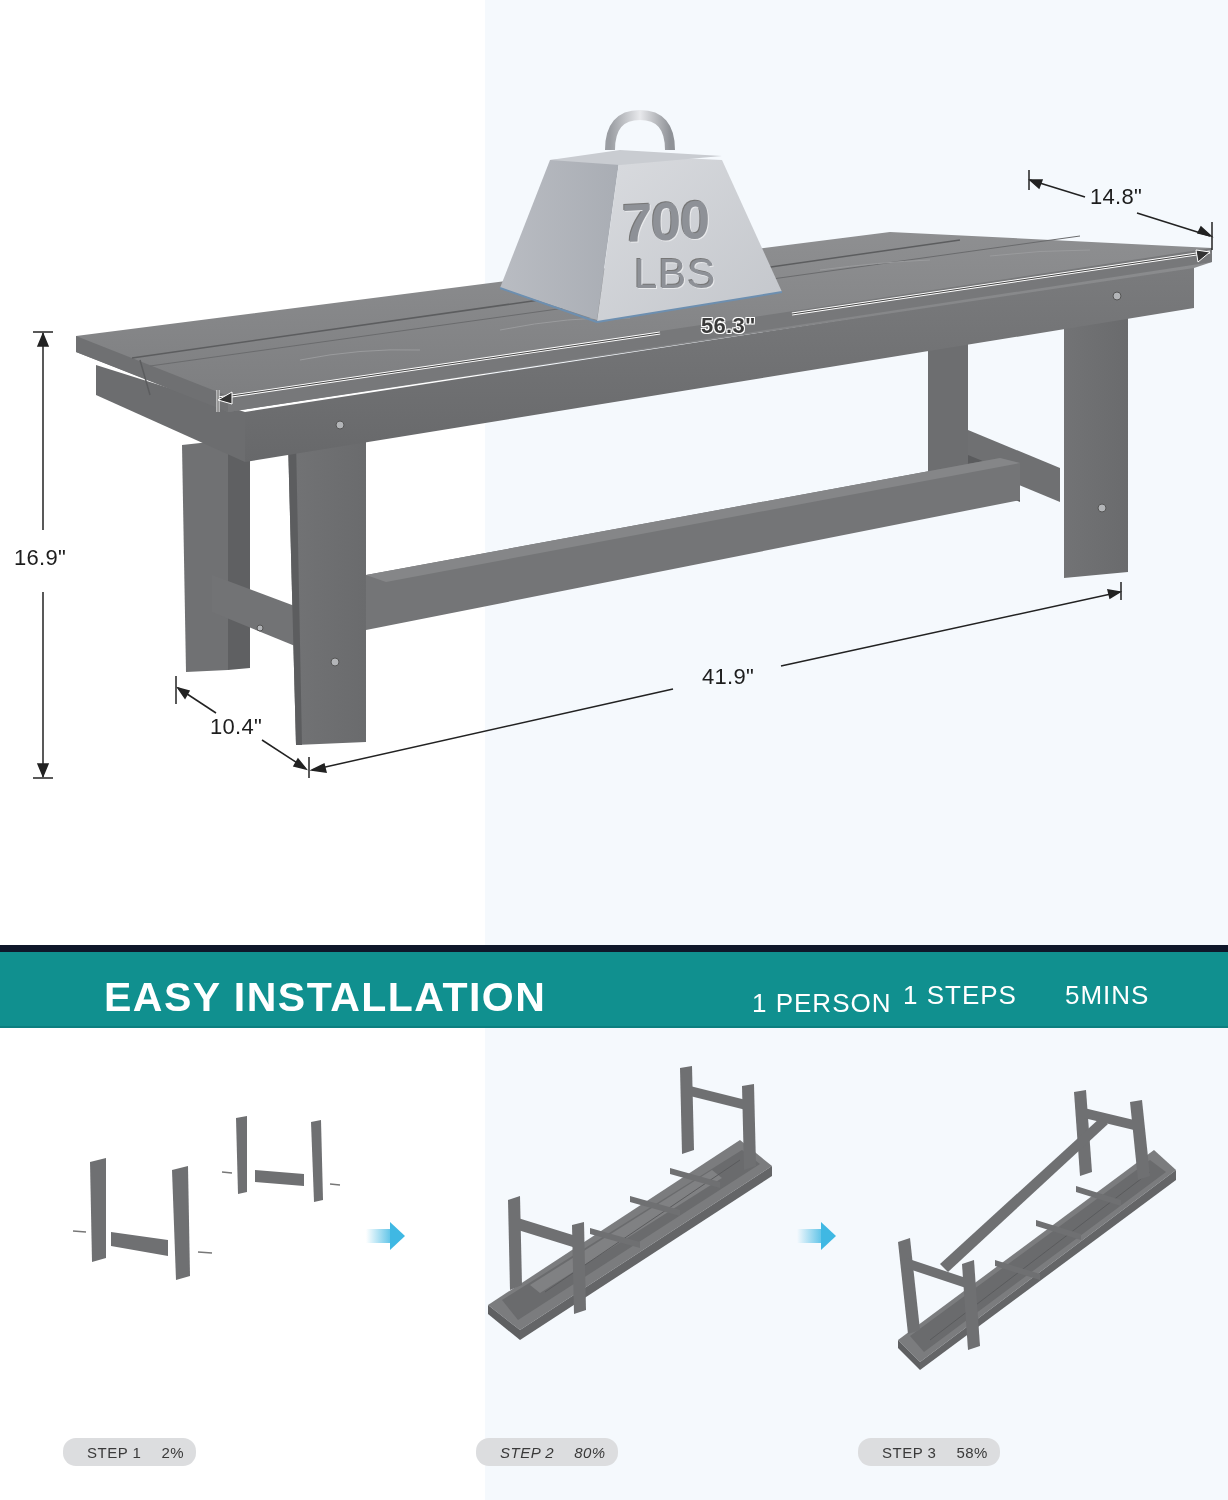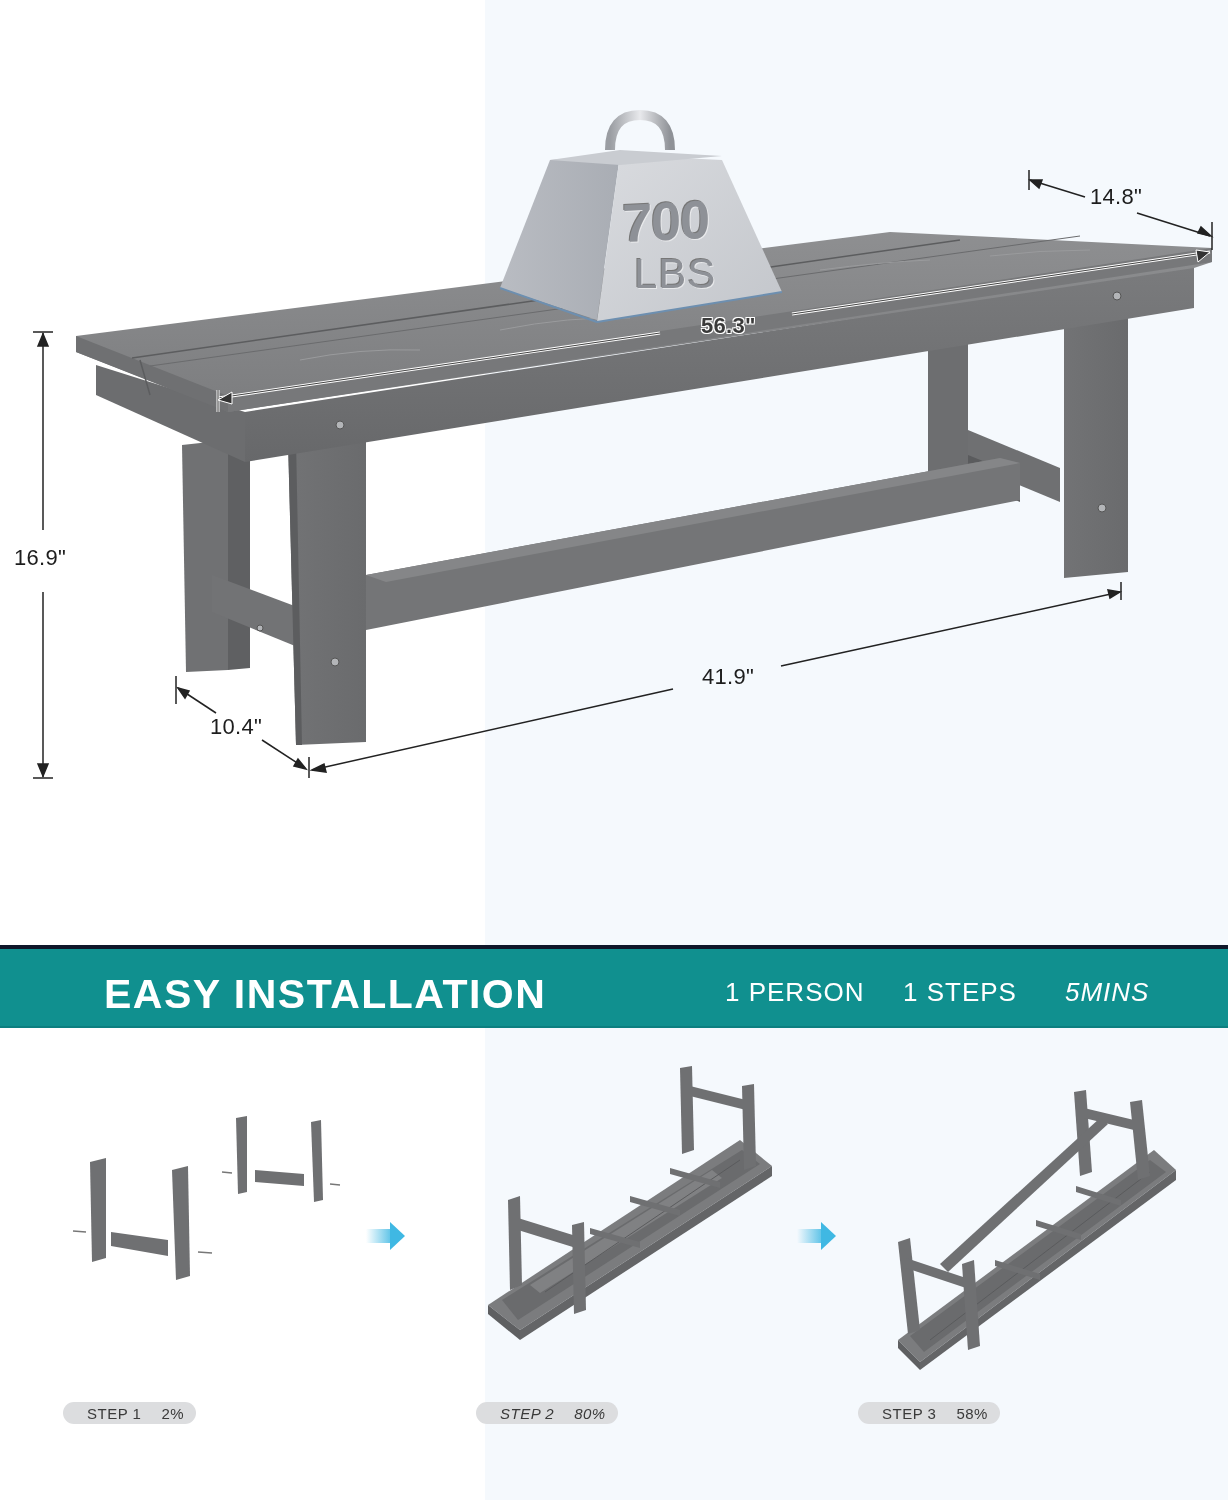--- a/index.html
+++ b/index.html
@@ -4,25 +4,25 @@
 <style>
   * { margin:0; padding:0; box-sizing:border-box; }
   html, body { width:1228px; height:1500px; overflow:hidden; }
   body { position:relative; background:#ffffff; font-family:"Liberation Sans", sans-serif; color:#1a1a1a; }
   .bg-left { position:absolute; left:0; top:0; width:485px; height:1500px; background:#ffffff; }
   .bg-right { position:absolute; left:485px; top:0; width:743px; height:1500px; background:#f5f9fd; }
   .hero { position:absolute; left:0; top:0; width:1228px; height:945px; }
   .hero svg { position:absolute; left:0; top:0; }
   .dim-label { position:absolute; font-size:22px; color:#1d1d1d; letter-spacing:0.3px; font-family:"Liberation Sans", sans-serif; }
   .dim-label.outlined { color:#3a3a3a; font-weight:bold; text-shadow:-1px -1px 0 #fff, 1px -1px 0 #fff, -1px 1px 0 #fff, 1px 1px 0 #fff; }
-  .banner { position:absolute; left:0; top:945px; width:1228px; height:83px; background:#10908f; border-top:4px solid #0f172a; border-bottom:2px solid #0c7f80; }
+  .banner { position:absolute; left:0; top:945px; width:1228px; height:83px; background:#10908f; border-top:7px solid #0f172a; border-bottom:2px solid #0c7f80; }
   .banner-title { position:absolute; left:104px; top:22px; font-size:41px; font-weight:bold; color:#ffffff; letter-spacing:1.5px; font-family:"Liberation Sans", sans-serif; }
   .banner-stat { position:absolute; top:28px; font-size:26px; color:#ffffff; letter-spacing:1px; font-family:"Liberation Sans", sans-serif; }
   .steps { position:absolute; left:0; top:1030px; width:1228px; height:470px; }
-  .step-pill { position:absolute; height:22px; border-radius:13px; background:#dcdddf; color:#3a3a3a; font-size:15px; display:flex; align-items:center; padding:0 12px 0 24px; gap:0; letter-spacing:0.5px; font-family:"Liberation Sans", sans-serif; }
+  .step-pill { position:absolute; height:28px; border-radius:13px; background:#dcdddf; color:#3a3a3a; font-size:15px; display:flex; align-items:center; padding:0 12px 0 24px; gap:0; letter-spacing:0.5px; font-family:"Liberation Sans", sans-serif;margin-top:36px; }
   .step-pill .pname { margin-right:20px; }
 </style>
 </head>
 <body>
 
 <div class="bg-left"></div>
 <div class="bg-right"></div>
 
 <div class="hero">
   <svg width="1228" height="945" viewBox="0 0 1228 945">
@@ -151,23 +151,23 @@
 
   <div class="dim-label outlined" style="left:701px; top:313px;">56.3"</div>
   <div class="dim-label" style="left:1090px; top:184px;">14.8"</div>
   <div class="dim-label" style="left:14px; top:545px;">16.9"</div>
   <div class="dim-label" style="left:210px; top:714px;">10.4"</div>
   <div class="dim-label" style="left:702px; top:664px;">41.9"</div>
 </div>
 
 <div class="banner">
   <div class="banner-title">EASY INSTALLATION</div>
-  <div class="banner-stat" style="left:725px;">1 PERSON</div>
+  <div class="banner-stat" style="left:752px;margin-top:8px;">1 PERSON</div>
   <div class="banner-stat" style="left:903px;">1 STEPS</div>
-  <div class="banner-stat" style="left:1065px;font-style:italic;">5MINS</div>
+  <div class="banner-stat" style="left:1065px;">5MINS</div>
 </div>
 
 <div class="steps">
   <svg width="1228" height="470" viewBox="0 1030 1228 470" style="position:absolute;left:0;top:0;">
     <defs>
       <linearGradient id="arrG" x1="0" y1="0" x2="1" y2="0">
         <stop offset="0" stop-color="#3fb8e3" stop-opacity="0"></stop>
         <stop offset="1" stop-color="#3fb8e3" stop-opacity="1"></stop>
       </linearGradient>
     </defs>

